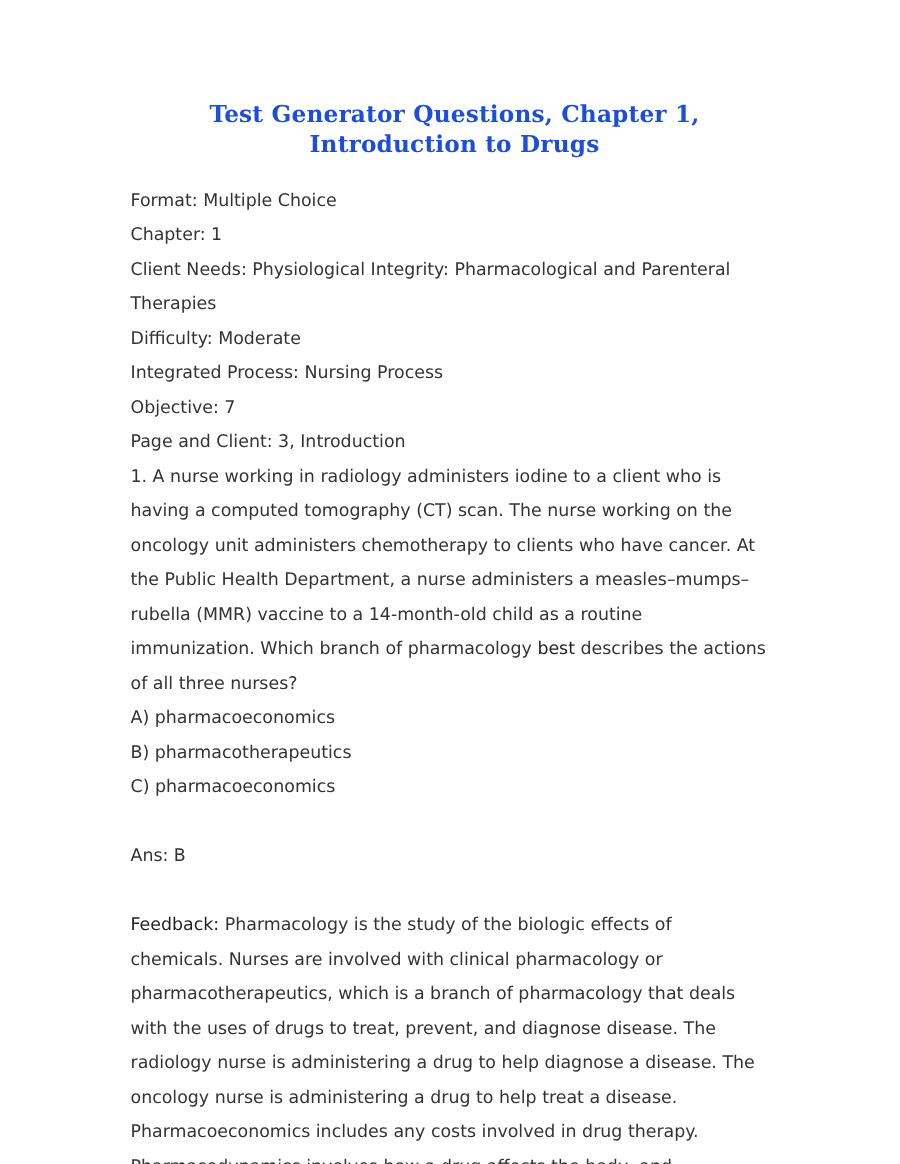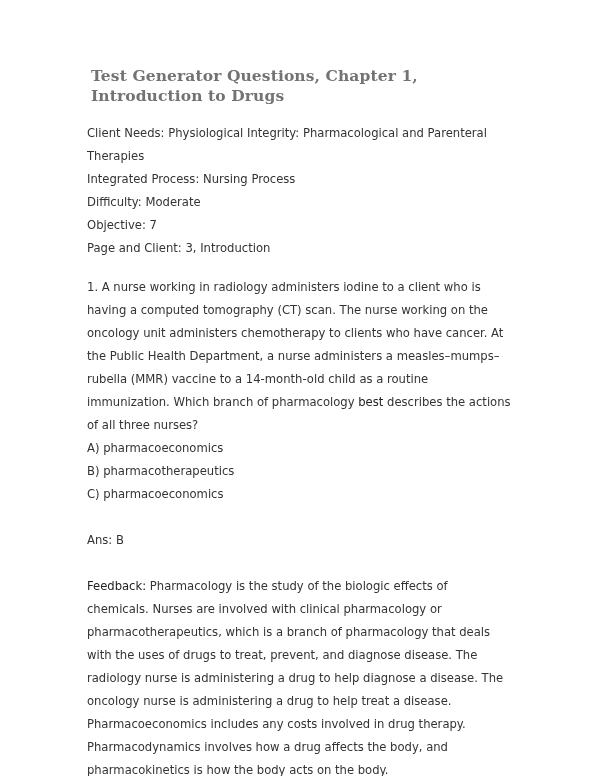--- a/index.html
+++ b/index.html
@@ -19,68 +19,71 @@
     height: 776px;
     box-sizing: border-box;
     padding: 66px 88px 0 87px;
     background: #ffffff;
   }
   .doc-title {
     font-family: "DejaVu Serif", "Liberation Serif", serif;
     font-weight: bold;
     font-size: 15.5px;
     line-height: 20px;
-    color: #737373;
-    margin: 0 0 16px 4px;
+    color: #1d4ed8;
+    margin: 0 0 16px 16px;
     letter-spacing: 0.1px;
     max-width: 400px;
+    text-align: center;
   }
   .meta-line,
   .option-line,
   .answer-line {
     font-size: 11.6px;
     line-height: 23px;
     color: #333333;
     margin: 0;
     white-space: pre-wrap;
   }
   .question-body,
   .feedback-body {
     font-size: 11.6px;
     line-height: 23px;
     color: #333333;
     margin: 0;
     max-width: 425px;
     text-align: left;
   }
   .question-body {
-    margin-top: 16px;
+    margin-top: 0;
   }
   .spacer-line {
     height: 23px;
   }
   b, strong {
     font-weight: normal;
     color: #222222;
   }
   .meta-block {
     margin-bottom: 0;
   }
 </style>
 </head>
 <body>
 
 <div class="page">
 
   <h1 class="doc-title">Test Generator Questions, Chapter 1, Introduction to Drugs</h1>
 
   <div class="meta-block">
+    <p class="meta-line">Format: Multiple Choice</p>
+    <p class="meta-line">Chapter: 1</p>
     <p class="question-body">Client Needs: Physiological Integrity: Pharmacological and Parenteral Therapies</p>
+    <p class="meta-line">Difficulty: Moderate</p>
     <p class="meta-line">Integrated Process: Nursing Process</p>
-    <p class="meta-line">Difficulty: Moderate</p>
     <p class="meta-line">Objective: 7</p>
     <p class="meta-line">Page and Client: 3, Introduction</p>
   </div>
 
   <p class="question-body"><span>1. A nurse working in radiology administers iodine to a client who is having a computed tomography (CT) scan. The nurse working on the oncology unit administers chemotherapy to clients who have cancer. At the Public Health Department, a nurse administers a measles–mumps–rubella (MMR) vaccine to a 14-month-old child as a routine immunization. Which branch of pharmacology </span><b>best</b><span> describes the actions of all three nurses?</span></p>
 
   <div>
     <p class="option-line">A) pharmacoeconomics</p>
     <p class="option-line">B) pharmacotherapeutics</p>
     <p class="option-line">C) pharmacoeconomics</p>

